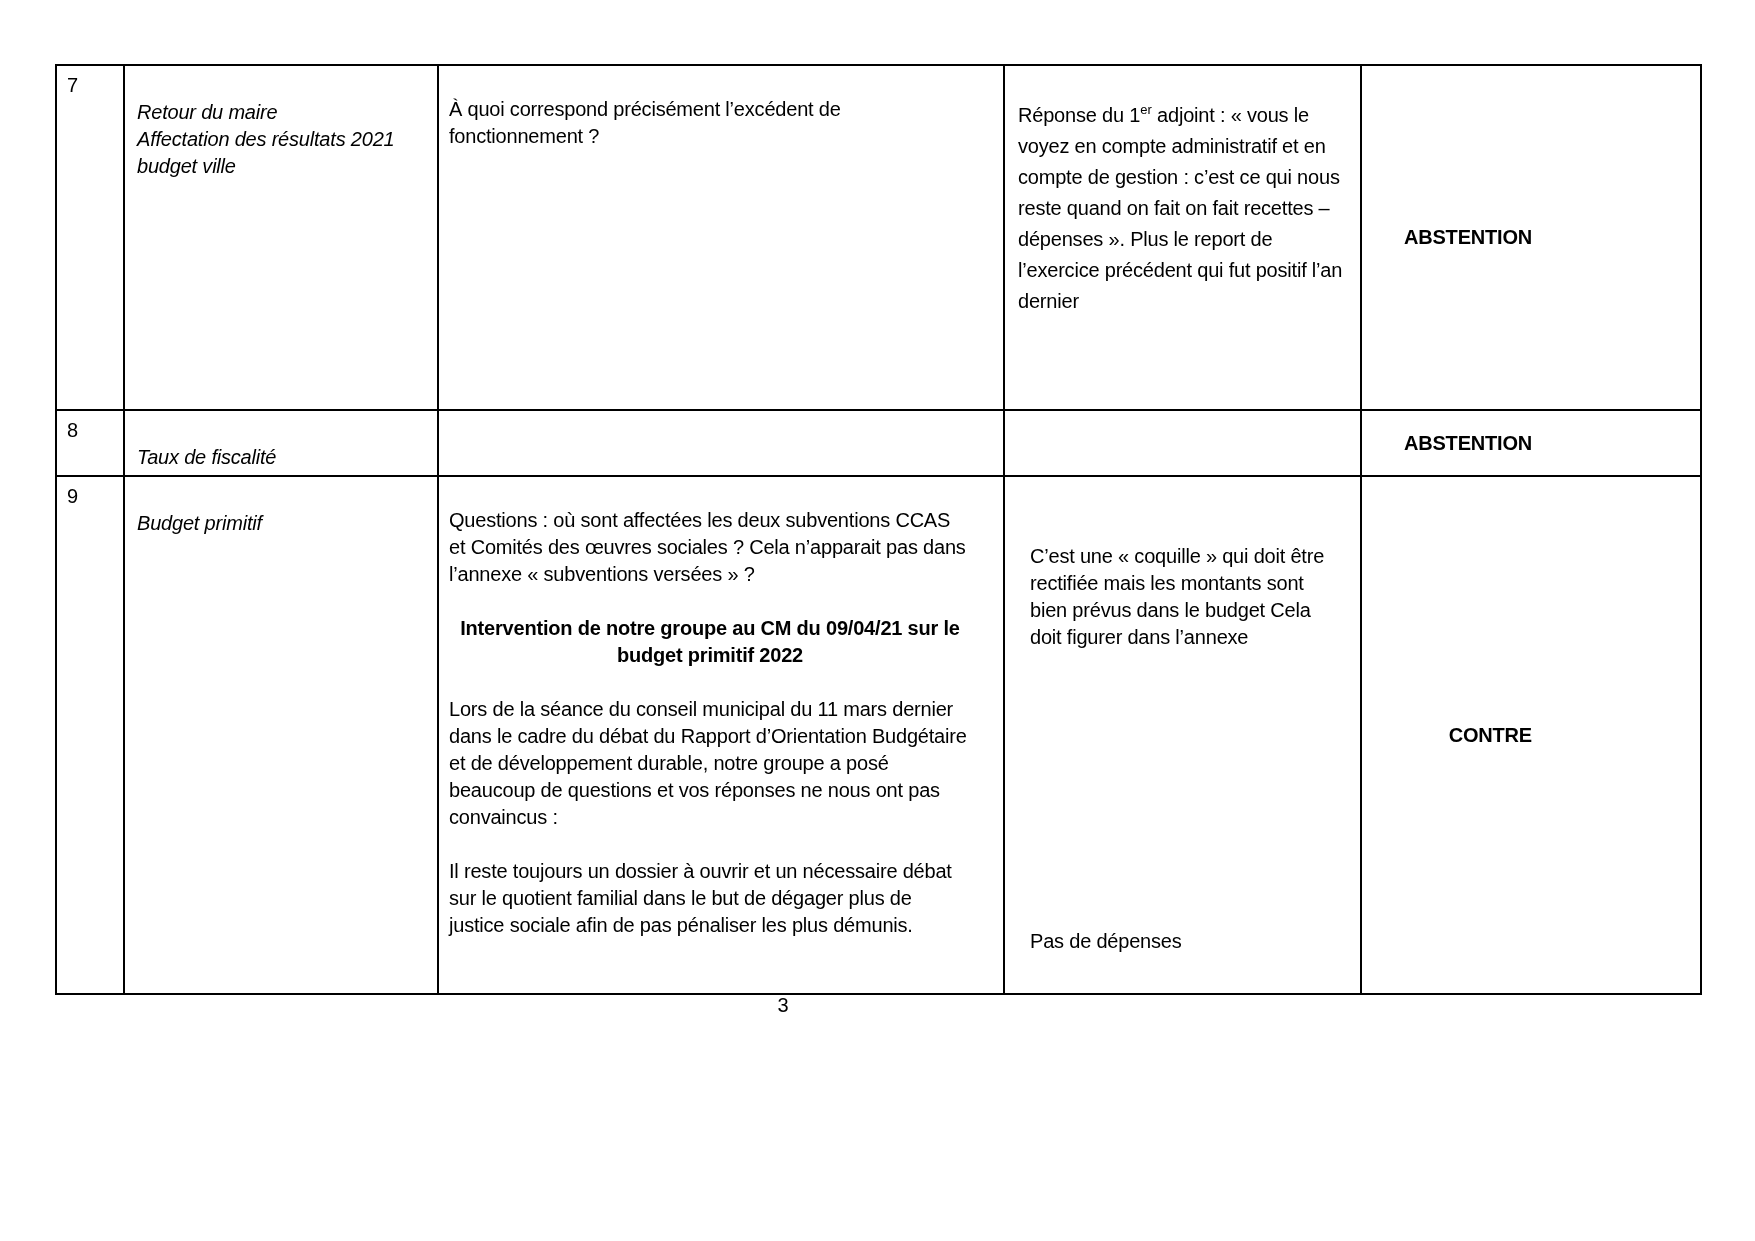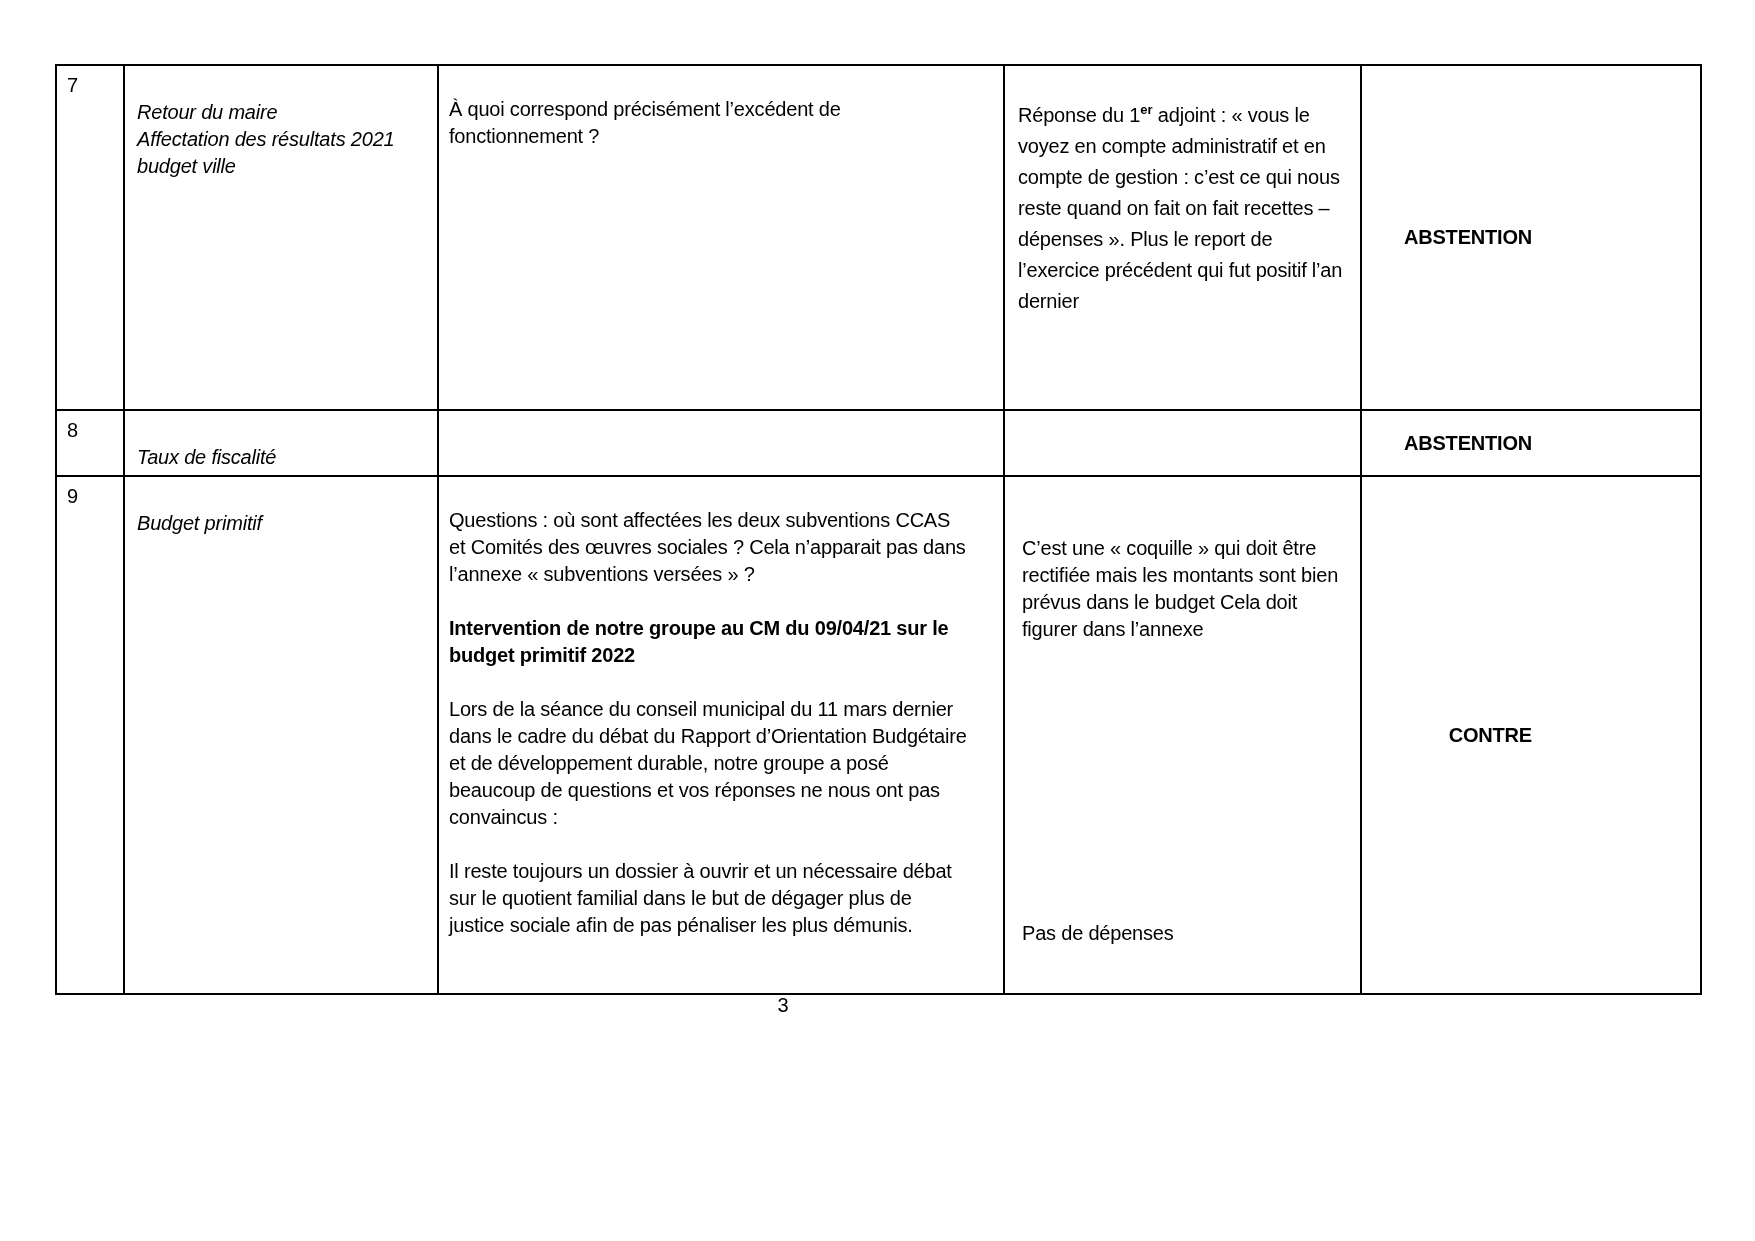--- a/index.html
+++ b/index.html
@@ -31,36 +31,35 @@
   }
   tr.r7 { height: 345px; }
   tr.r8 { height: 62px; }
   tr.r9 { height: 518px; }
   td.c-num   { padding: 6px 4px 4px 10px; }
   td.c-topic { padding: 6px 10px 4px 12px; white-space: pre-line; font-style: italic; }
   td.c-q7    { padding: 30px 36px 4px 10px; }
   td.c-r7    { padding: 34px 10px 4px 13px; line-height: 31px; }
   td.c-q9    { padding: 30px 32px 4px 10px; }
   td.c-q9 p  { margin: 0 0 27px 0; }
-  td.c-q9 p.bold { font-weight: 700; }
+  td.c-q9 p.bold { font-weight: 700; text-align: center; }
   td.c-r9    { padding: 54px 10px 0 13px; }
-  td.c-r9 p  { margin: 4px; }
+  td.c-r9 p  { margin: 12px; }
   td.c-r9 p.resp-late { margin-top: 277px; }
   td.c-vote {
     vertical-align: middle;
     text-align: right;
     font-weight: 700;
     padding: 0 168px 0 2px;
   }
   sup {
     font-size: 13px;
     line-height: 0;
     vertical-align: super;
     letter-spacing: 0;
-    font-weight: bold;
   }
   .footer {
     position: absolute;
     top: 994px;
     left: 55px;
     width: 1456px;
     text-align: center;
     font-size: 20px;
   }
 </style>

